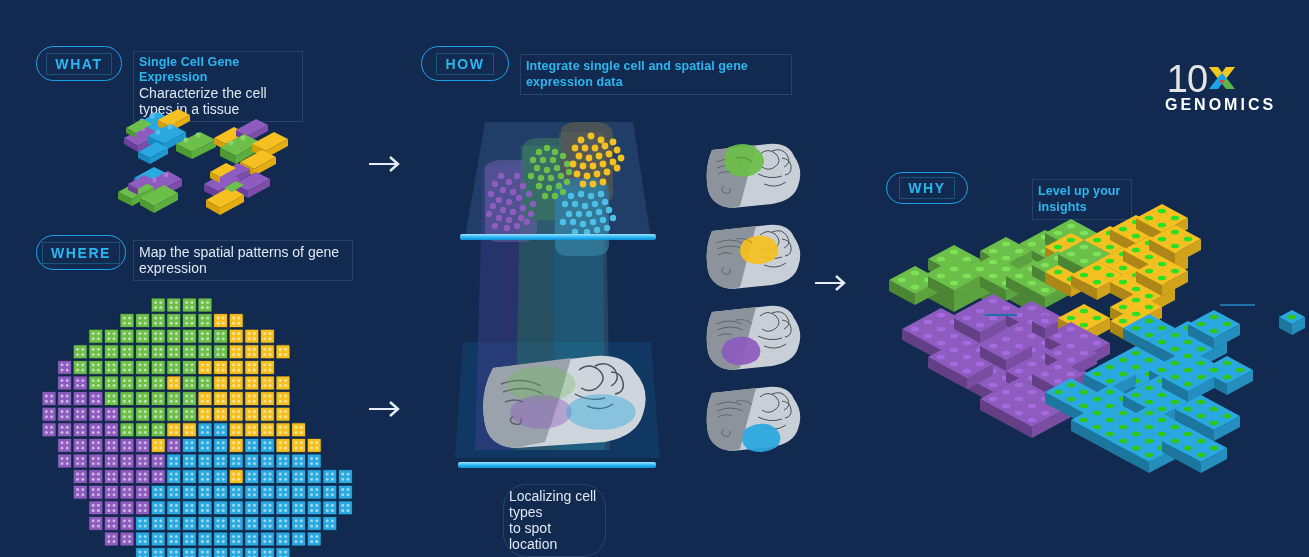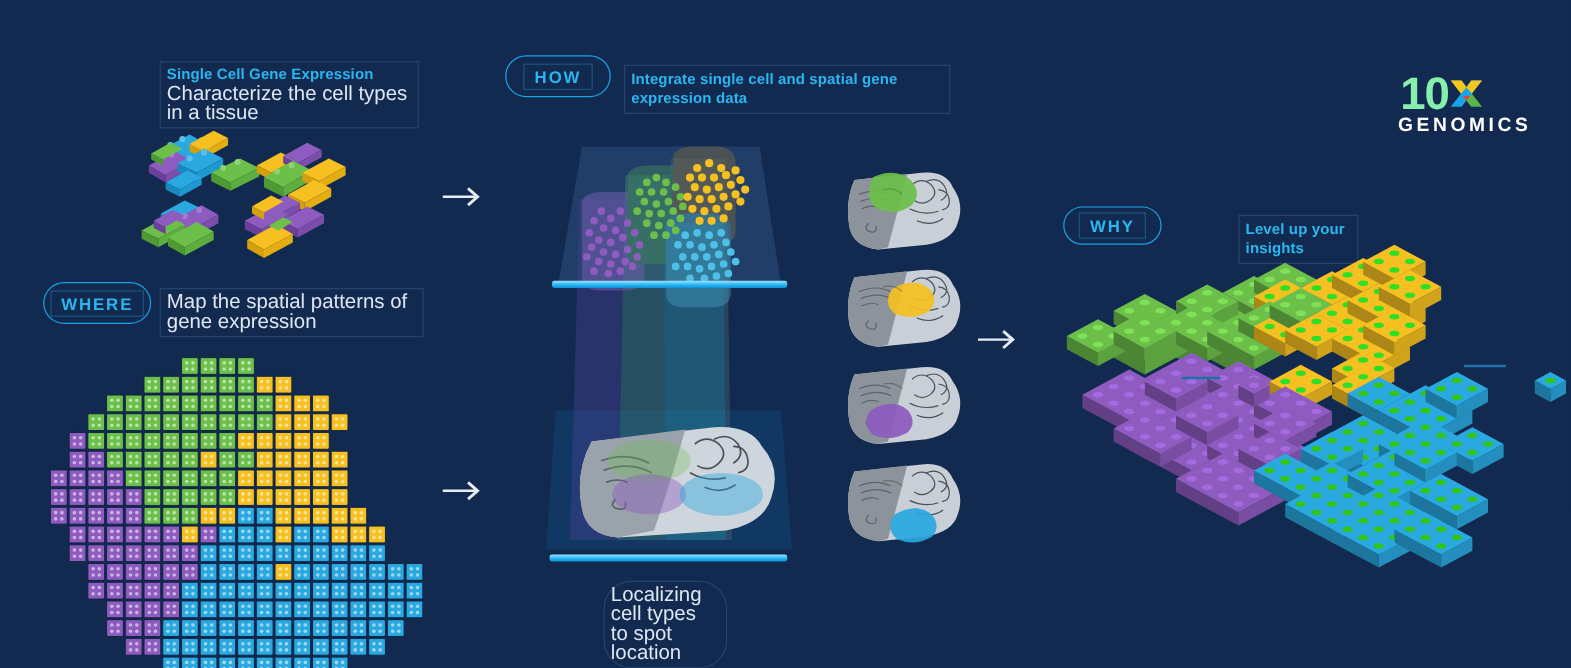--- a/index.html
+++ b/index.html
@@ -8,40 +8,43 @@
 
   
   .pill{position:absolute;display:flex;align-items:center;justify-content:center;
         border:1.5px solid #1aa3e8;border-radius:40px;color:#2bb6f0;
         font-weight:bold;font-size:14px;letter-spacing:1.6px;background:transparent;}
   .pill .inner{border:1px solid rgba(43,182,240,.30);padding:2px 8px;}
 
   
   .cap{position:absolute;border:1px solid rgba(120,160,210,.22);padding:3px 5px 4px 5px;box-sizing:border-box;}
   .cap .t{color:#2bb6f0;font-weight:bold;font-size:12.5px;letter-spacing:.1px;line-height:15px;}
-  .cap .d{color:#dfe7f2;font-size:17px;line-height:16px;font-weight:400;}
+  .cap .d{color:#dfe7f2;font-size:14px;line-height:16px;font-weight:400;}
   .cap.one .t{line-height:16px;}
 
   
   .arrow{position:absolute;}
 
   
   .logo{position:absolute;}
   .logo .word{color:#fff;font-size:16px;letter-spacing:3.0px;font-weight:bold;text-align:center;margin-top:-2px;}
   .cyanbar{position:absolute;background:linear-gradient(#9fe2ff,#29b6f5 55%,#0d8fd0);border-radius:2px;}
 
   svg{display:block;overflow:visible;}
 </style>
 </head>
 <body>
 
 <div id="stage">
 
-
-  <div class="cap" style="left:133px;top:51px;width:216px;">
+  <div class="pill" style="left:36px;top:46px;width:84px;height:33px;">
+    <span class="inner">WHAT</span>
+  </div>
+
+  <div class="cap" style="left:133px;top:51px;width:170px;">
     <div class="t">Single Cell Gene Expression</div>
     <div class="d">Characterize the cell types in a tissue</div>
   </div>
 
   <div class="pill" style="left:36px;top:235px;width:88px;height:33px;">
     <span class="inner">WHERE</span>
   </div>
 
   <div class="cap" style="left:133px;top:240px;width:220px;">
     <div class="d">Map the spatial patterns of gene expression</div>
@@ -63,21 +66,21 @@
     <div class="t">Level up your insights</div>
   </div>
 
   <div class="cap" style="left:503px;top:484px;width:103px;border-radius:23px;">
     <div class="d">Localizing cell types</div>
     <div class="d">to spot location</div>
   </div>
 
   <div class="logo" style="left:1165px;top:60px;width:72px;">
     <div style="display:flex;align-items:flex-start;justify-content:center;">
-      <span style="color:#86efac;font-size:38px;font-weight:bold;letter-spacing:-1px;line-height:38px;">10</span>
+      <span style="color:#e5e5e5;font-size:38px;font-weight:normal;letter-spacing:-1px;line-height:38px;">10</span>
       <svg width="26" height="30" viewBox="0 0 26 30" style="margin-left:2px;margin-top:7px;">
         <polygon points="0,0 9,0 26,22 17,22" fill="#5ab648"></polygon>
         <polygon points="17,0 26,0 9,22 0,22" fill="#1aa3e8"></polygon>
         <polygon points="0,0 9,0 13,6 8.5,11" fill="#f7c61a"></polygon>
         <polygon points="17,0 26,0 17.5,11 13,6" fill="#f7c61a"></polygon>
         <polygon points="10,13 16,13 13,17" fill="#e8432f"></polygon>
       </svg>
     </div>
     <div class="word">GENOMICS</div>
   </div>

